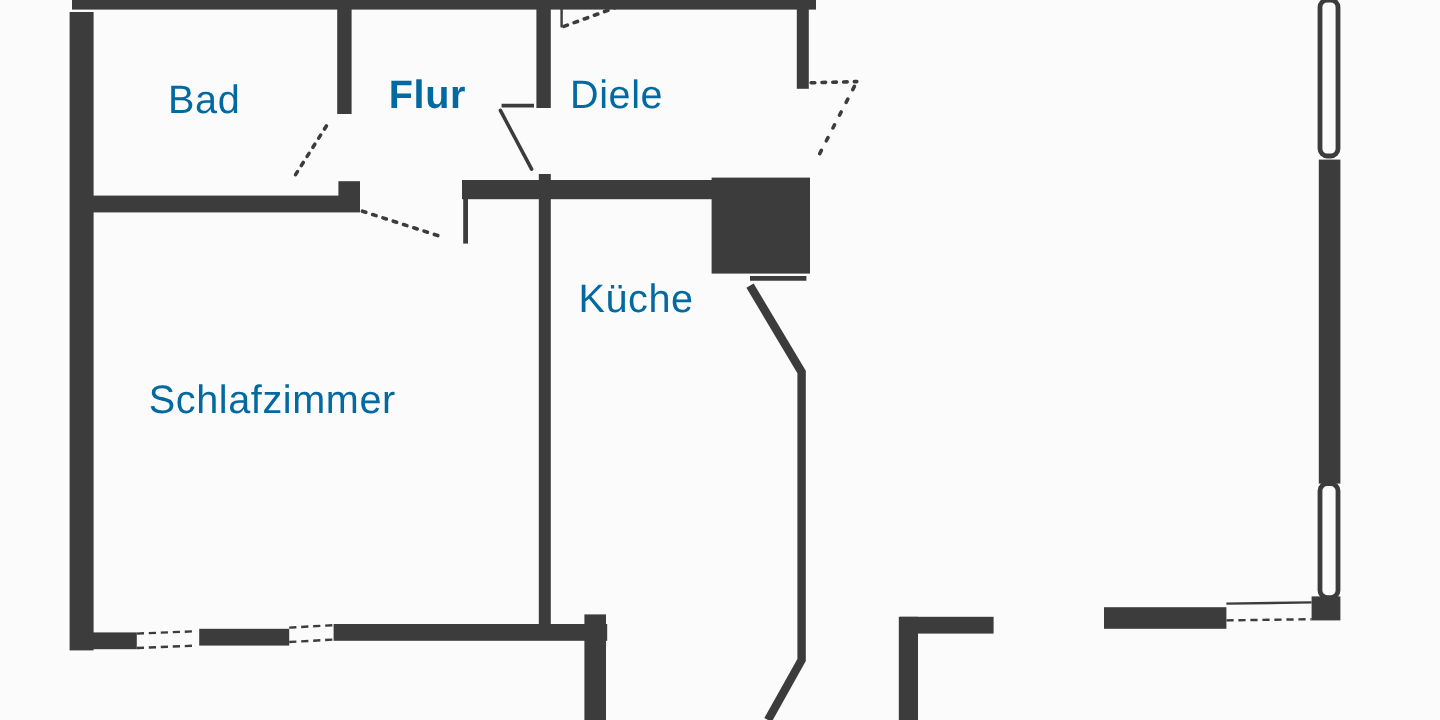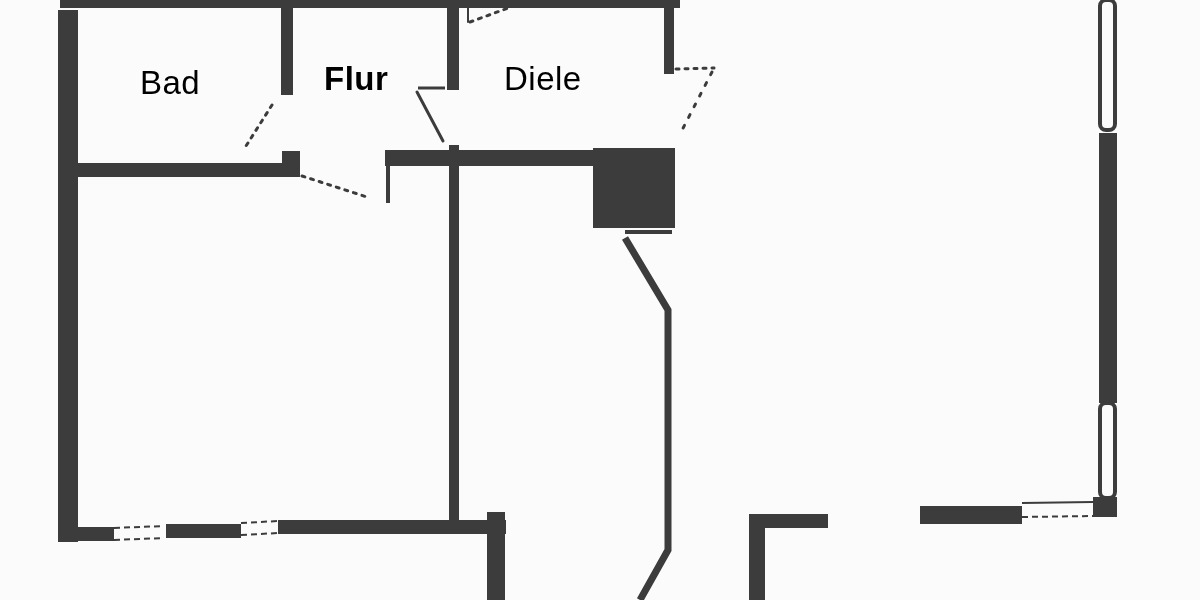--- a/index.html
+++ b/index.html
@@ -12,21 +12,21 @@
     }
     #plan {
       position: absolute;
       left: 0; top: 0;
       width: 1200px;
       height: 600px;
     }
     .room-label {
       position: absolute;
       font-family: "Liberation Sans", sans-serif;
-      color: #000000;
+      color: #0369a1;
       font-size: 33px;
       letter-spacing: 0.5px;
       white-space: nowrap;
       line-height: 1;
     }
     svg { position: absolute; left: 0; top: 0; }
   </style>
 </head>
 <body>
 
@@ -95,14 +95,16 @@
       <line x1="417" y1="92" x2="443" y2="141" stroke-dasharray="none"></line>
       <line x1="470" y1="22" x2="530" y2="0" stroke-dasharray="3 6"></line>
       <line x1="468" y1="22" x2="468" y2="0" stroke-dasharray="none" stroke-width="2"></line>
       <line x1="676" y1="69" x2="714" y2="68" stroke-dasharray="3 6"></line>
       <line x1="712" y1="72" x2="680" y2="134" stroke-dasharray="3 9"></line>
     </g>
   </svg>
 
   <span class="room-label" style="left:140px; top:66px;">Bad</span>
   <span class="room-label" style="left:324px; top:62px;font-weight:bold;">Flur</span>
-  <span class="room-label" style="left:504px; top:62px;">Diele</span>
+  <span class="room-label" style="left:475px; top:62px;">Diele</span>
+  <span class="room-label" style="left:482px; top:232px;">Küche</span>
+  <span class="room-label" style="left:124px; top:316px;">Schlafzimmer</span>
 </div>
 
 </body></html>

